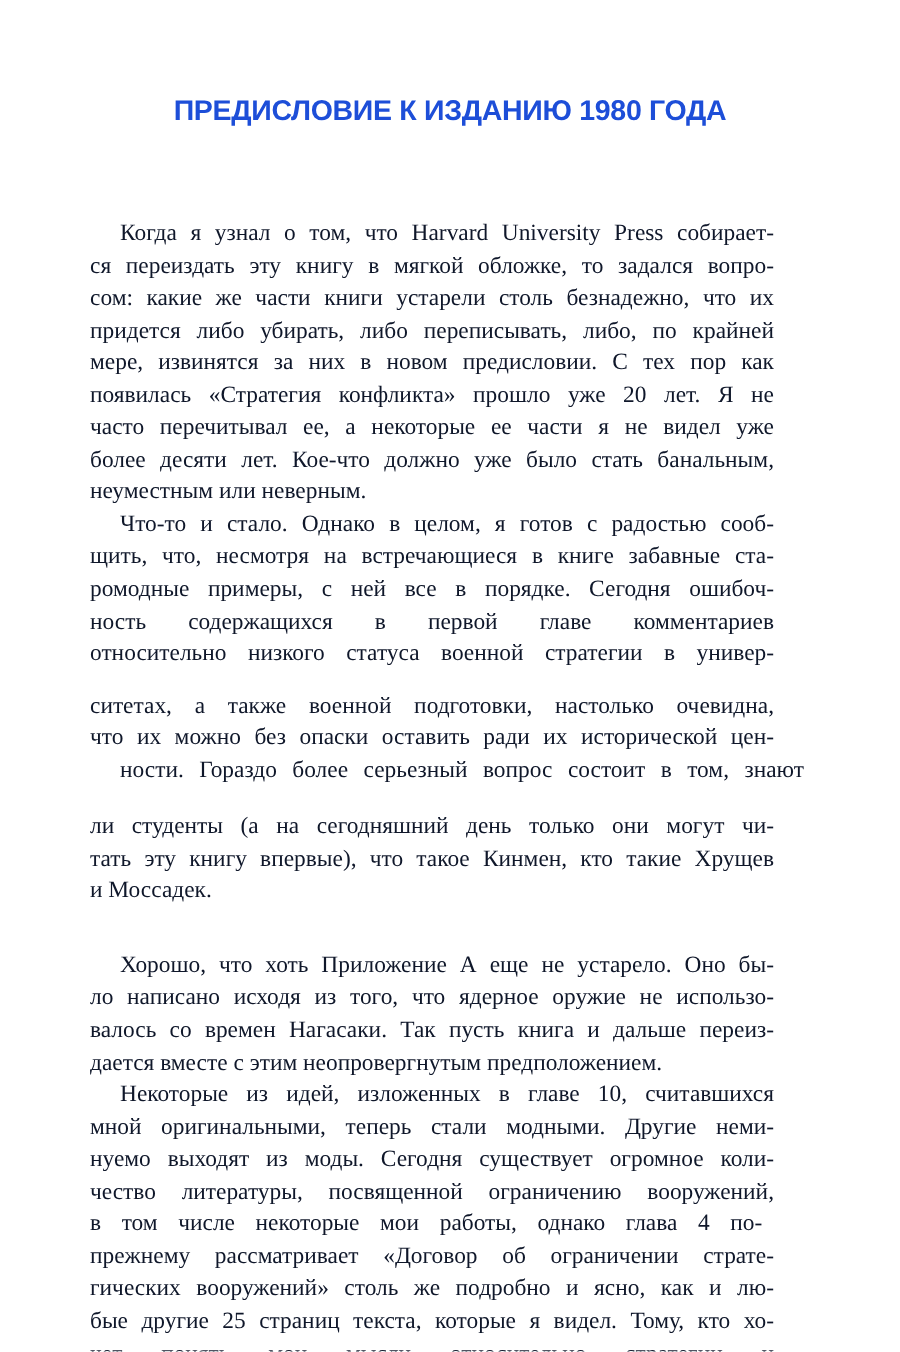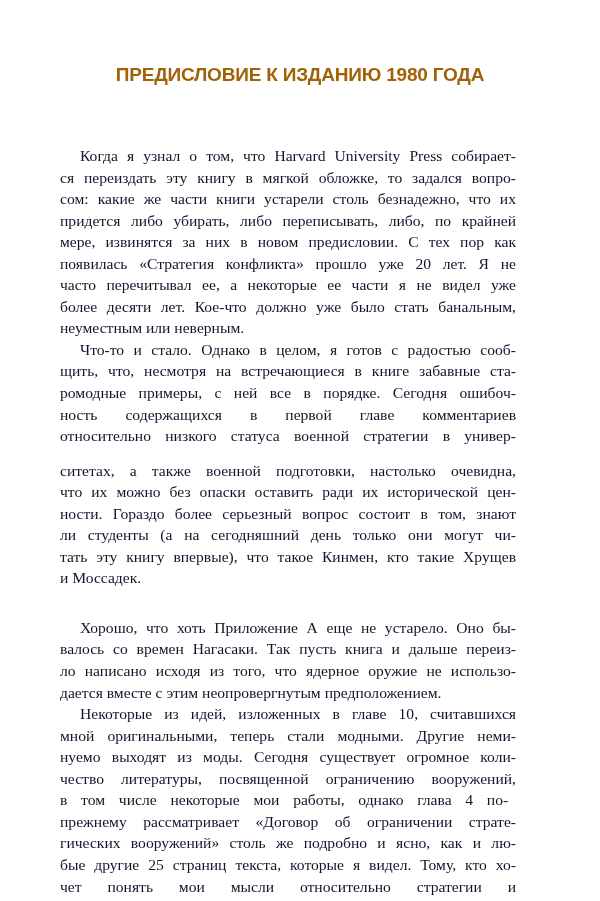--- a/index.html
+++ b/index.html
@@ -24,21 +24,21 @@
     .title {
       position: absolute;
       top: 64px;
       left: 0;
       width: 600px;
       text-align: center;
       font-family: "Liberation Sans", "DejaVu Sans", sans-serif;
       font-weight: bold;
       font-size: 19px;
       letter-spacing: -0.2px;
-      color: #a16207;
+      color: #1d4ed8;
     }
     .body-text {
       position: absolute;
       top: 145px;
       left: 60px;
       width: 456px;
       font-family: "Liberation Serif", "DejaVu Serif", serif;
       font-size: 15.6px;
       line-height: 21.55px;
       color: #0f172a;
@@ -80,30 +80,30 @@
     </div>
 
     <div>
       <span class="line indent" style="word-spacing: 5.51094px; text-align: left; text-align-last: left;">Что-то и стало. Однако в целом, я готов с радостью сооб-</span>
       <span class="line" style="word-spacing: 5.96094px; text-align: left; text-align-last: left;">щить, что, несмотря на встречающиеся в книге забавные ста-</span>
       <span class="line" style="word-spacing: 8.50977px; text-align: left; text-align-last: left;">ромодные примеры, с ней все в порядке. Сегодня ошибоч-</span>
       <span class="line" style="word-spacing: 24.15px; text-align: left; text-align-last: left;">ность содержащихся в первой главе комментариев</span>
       <span class="line" style="word-spacing: 10.4036px; text-align: left; text-align-last: left;">относительно низкого статуса военной стратегии в универ-</span>
       <span class="line" style="word-spacing: 11.237px; text-align: left; text-align-last: left; margin-top: 13px;">ситетах, а также военной подготовки, настолько очевидна,</span>
       <span class="line" style="word-spacing: 5.11111px; text-align: left; text-align-last: left;">что их можно без опаски оставить ради их исторической цен-</span>
-      <span class="line" style="word-spacing: 6.39648px; text-align: left; text-align-last: left;">ности. Гораздо более серьезный вопрос состоит в том, знают</span>
-      <span class="line" style="word-spacing: 7.79514px; text-align: left; text-align-last: left;">ли студенты (а на сегодняшний день только они могут чи-</span>
+      <span class="line" style="word-spacing: 6.39648px; text-align: left; text-align-last: left; margin-left: 20px;">ности. Гораздо более серьезный вопрос состоит в том, знают</span>
+      <span class="line" style="word-spacing: 7.79514px; text-align: left; text-align-last: left; margin-top: 16px;">ли студенты (а на сегодняшний день только они могут чи-</span>
       <span class="line" style="word-spacing: 4.90451px; text-align: left; text-align-last: left;">тать эту книгу впервые), что такое Кинмен, кто такие Хрущев</span>
       <span class="line last">и Моссадек.</span>
     </div>
 
     <div>
       <span class="line indent" style="word-spacing: 4.73785px; text-align: left; text-align-last: left; margin-top: 28px;">Хорошо, что хоть Приложение А еще не устарело. Оно бы-</span>
+      <span class="line" style="word-spacing: 5.25521px; text-align: left; text-align-last: left;">ло написано исходя из того, что ядерное оружие не использо-</span>
       <span class="line" style="word-spacing: 4.92882px; text-align: left; text-align-last: left;">валось со времен Нагасаки. Так пусть книга и дальше переиз-</span>
-      <span class="line" style="word-spacing: 5.25521px; text-align: left; text-align-last: left;">ло написано исходя из того, что ядерное оружие не использо-</span>
       <span class="line last">дается вместе с этим неопровергнутым предположением.</span>
     </div>
 
     <div>
       <span class="line indent" style="word-spacing: 8.17411px; text-align: left; text-align-last: left;">Некоторые из идей, изложенных в главе 10, считавшихся</span>
       <span class="line" style="word-spacing: 9.14583px; text-align: left; text-align-last: left;">мной оригинальными, теперь стали модными. Другие неми-</span>
       <span class="line" style="word-spacing: 7.35714px; text-align: left; text-align-last: left;">нуемо выходят из моды. Сегодня существует огромное коли-</span>
       <span class="line" style="word-spacing: 13.25px; text-align: left; text-align-last: left;">чество литературы, посвященной ограничению вооружений,</span>
       <span class="line" style="word-spacing: 9.84722px; text-align: left; text-align-last: left;">в том числе некоторые мои работы, однако глава 4 по-</span>
       <span class="line" style="word-spacing: 12.55px; text-align: left; text-align-last: left;">прежнему рассматривает «Договор об ограничении страте-</span>

